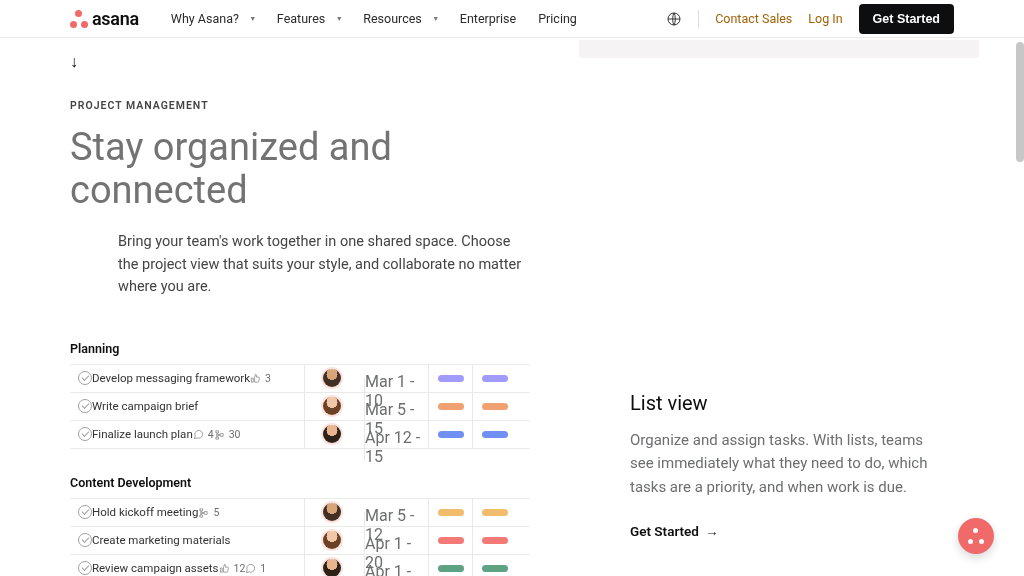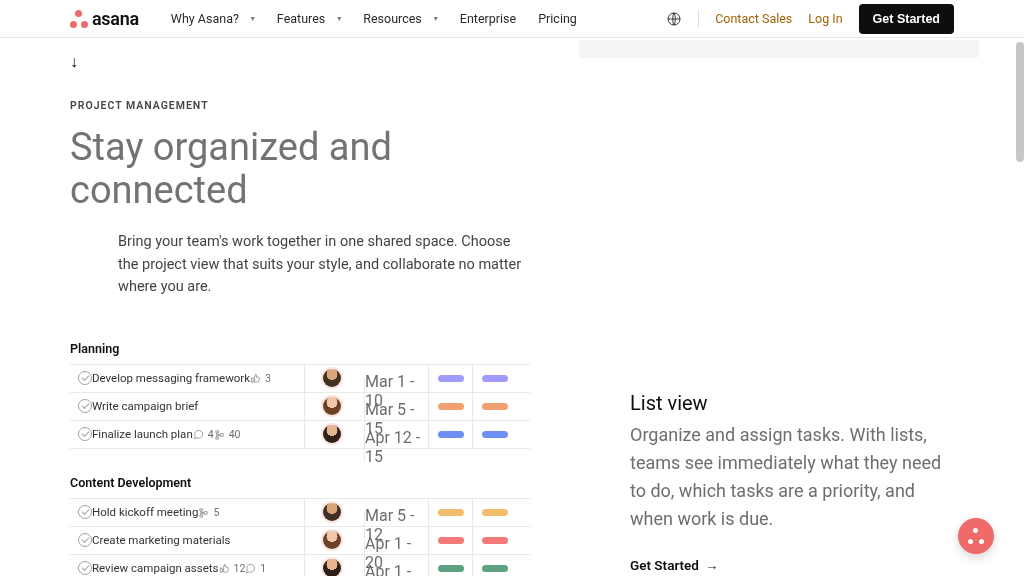--- a/index.html
+++ b/index.html
@@ -108,21 +108,21 @@
   .pill { width:26px; height:7px; border-radius:4px; }
   .purple { background:#a29bfe; }
   .orange { background:#f1a171; }
   .blue { background:#6f8ff3; }
   .yellow { background:#f1bd6c; }
   .red { background:#f37a76; }
   .green { background:#5da283; }
 
   
   h3.list-title { font-size: 20px; font-weight:400; color:#0e0e0f;}
-  .list-copy { font-size: 18px; color:#6d6e6f; line-height:1.55; margin-top:6px;}
+  .list-copy { font-size: 15px; color:#6d6e6f; line-height:1.55; margin-top:14px;}
   .cta-link { display:inline-flex; align-items:center; gap:6px; font-size:13.5px; font-weight:600; margin-top:24px; color:#0e0e0f;}
   .cta-link .arrow { display:inline-block; }
 
   
   .grey-panel { position:absolute; top:40px; right:45px; width:400px; height:18px; background:#f5f3f3; border-bottom-left-radius:4px; border-bottom-right-radius:4px;}
 
   
   .fab {
     position:absolute; right:30px; bottom:22px; width:36px; height:36px; border-radius:50%;
     background:#f06a6a; display:flex; align-items:center; justify-content:center;
@@ -239,21 +239,21 @@
               <span class="stats">
                 <svg viewBox="0 0 24 24">
                   <path d="M21 11.5a8.38 8.38 0 0 1-8.5 8.5 8.5 8.5 0 0 1-3.5-.74L3 21l1.74-6A8.5 8.5 0 1 1 21 11.5z"></path>
                 </svg>
                 <span>4</span>
               </span>
               <span class="stats">
                 <svg viewBox="0 0 24 24">
                   <path d="M4 4h6v4H8v4h6v-2h6v6h-6v-2H8v4h2v4H4v-4h2V8H4V4z"></path>
                 </svg>
-                <span>40</span>
+                <span>30</span>
               </span>
             </div>
             <div class="cell-avatar">
               <span class="avatar av3"></span>
             </div>
             <div class="cell-date">Apr 12 - 15</div>
             <div class="cell-pill">
               <span class="pill blue"></span>
             </div>
             <div class="cell-pill">

